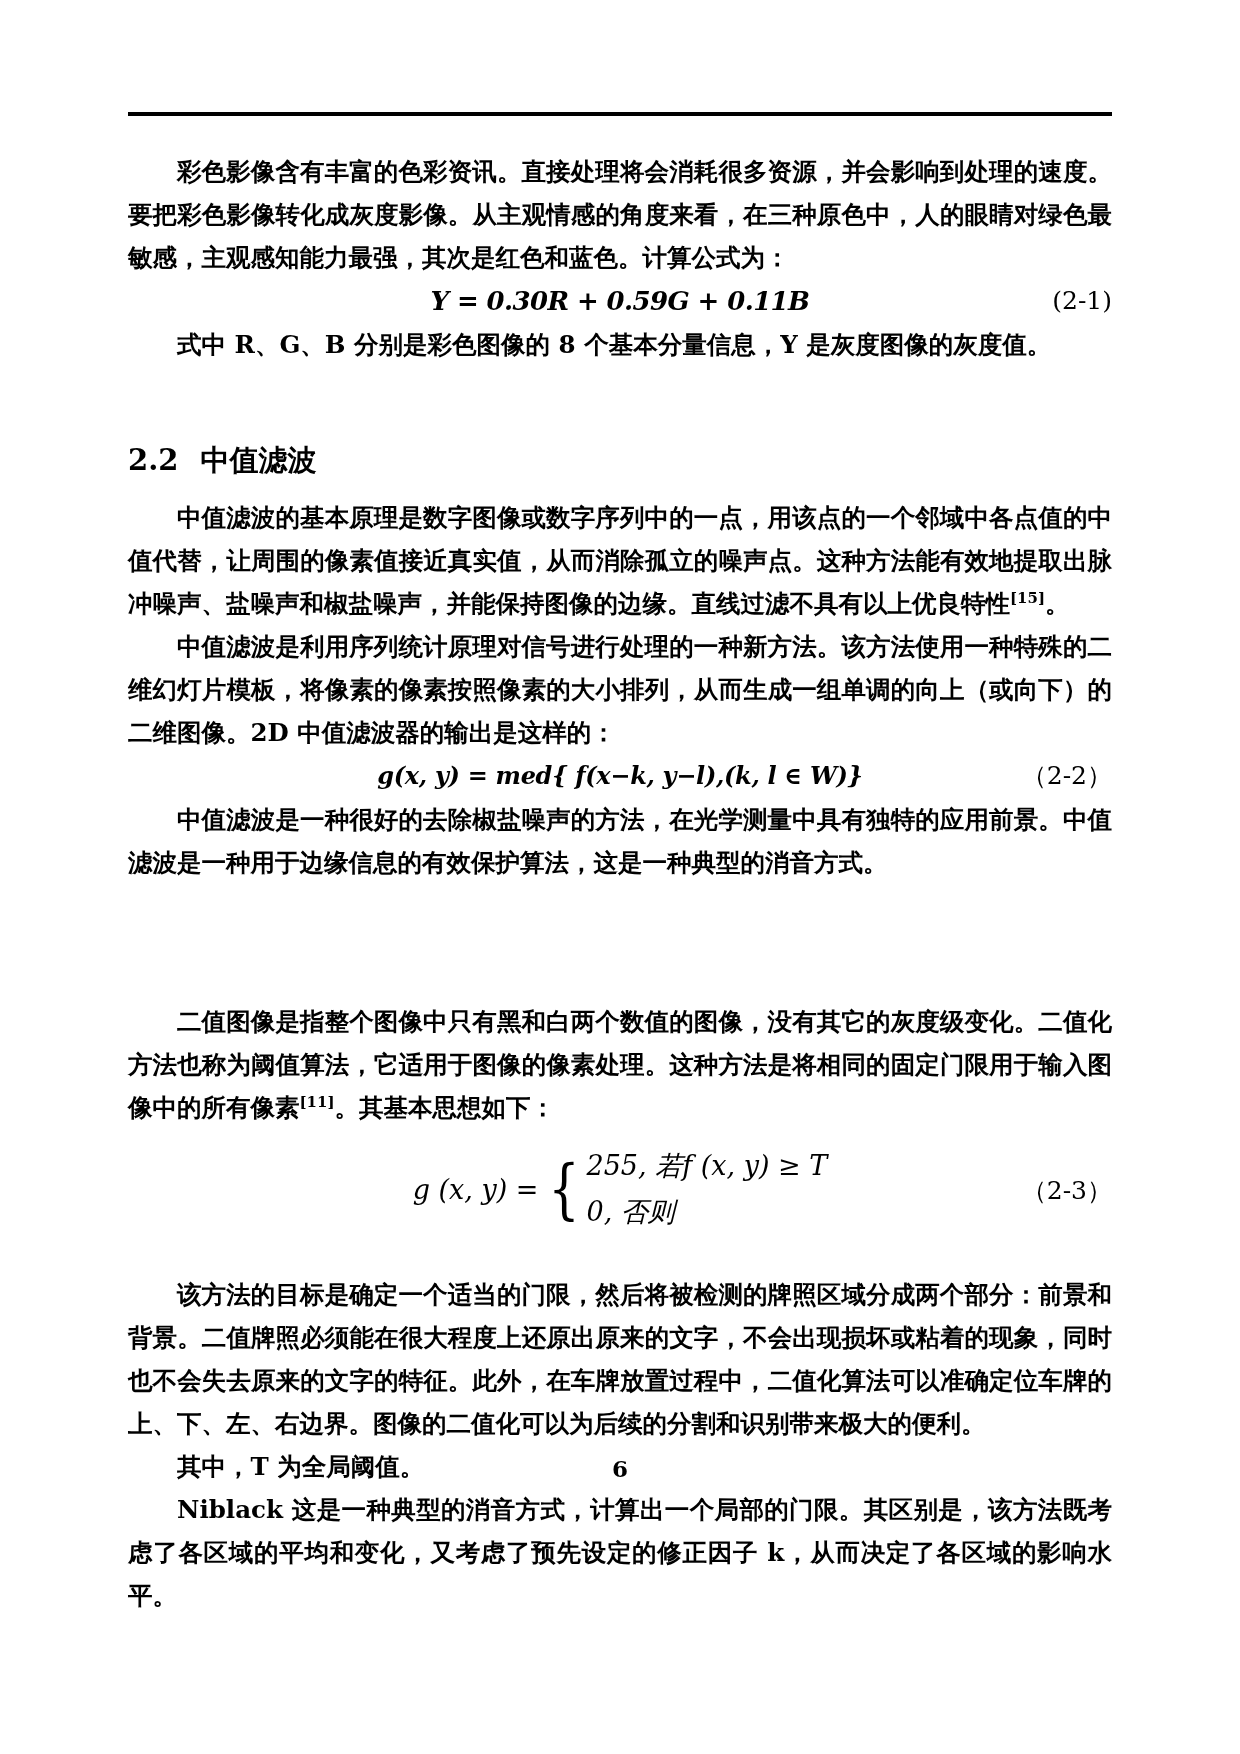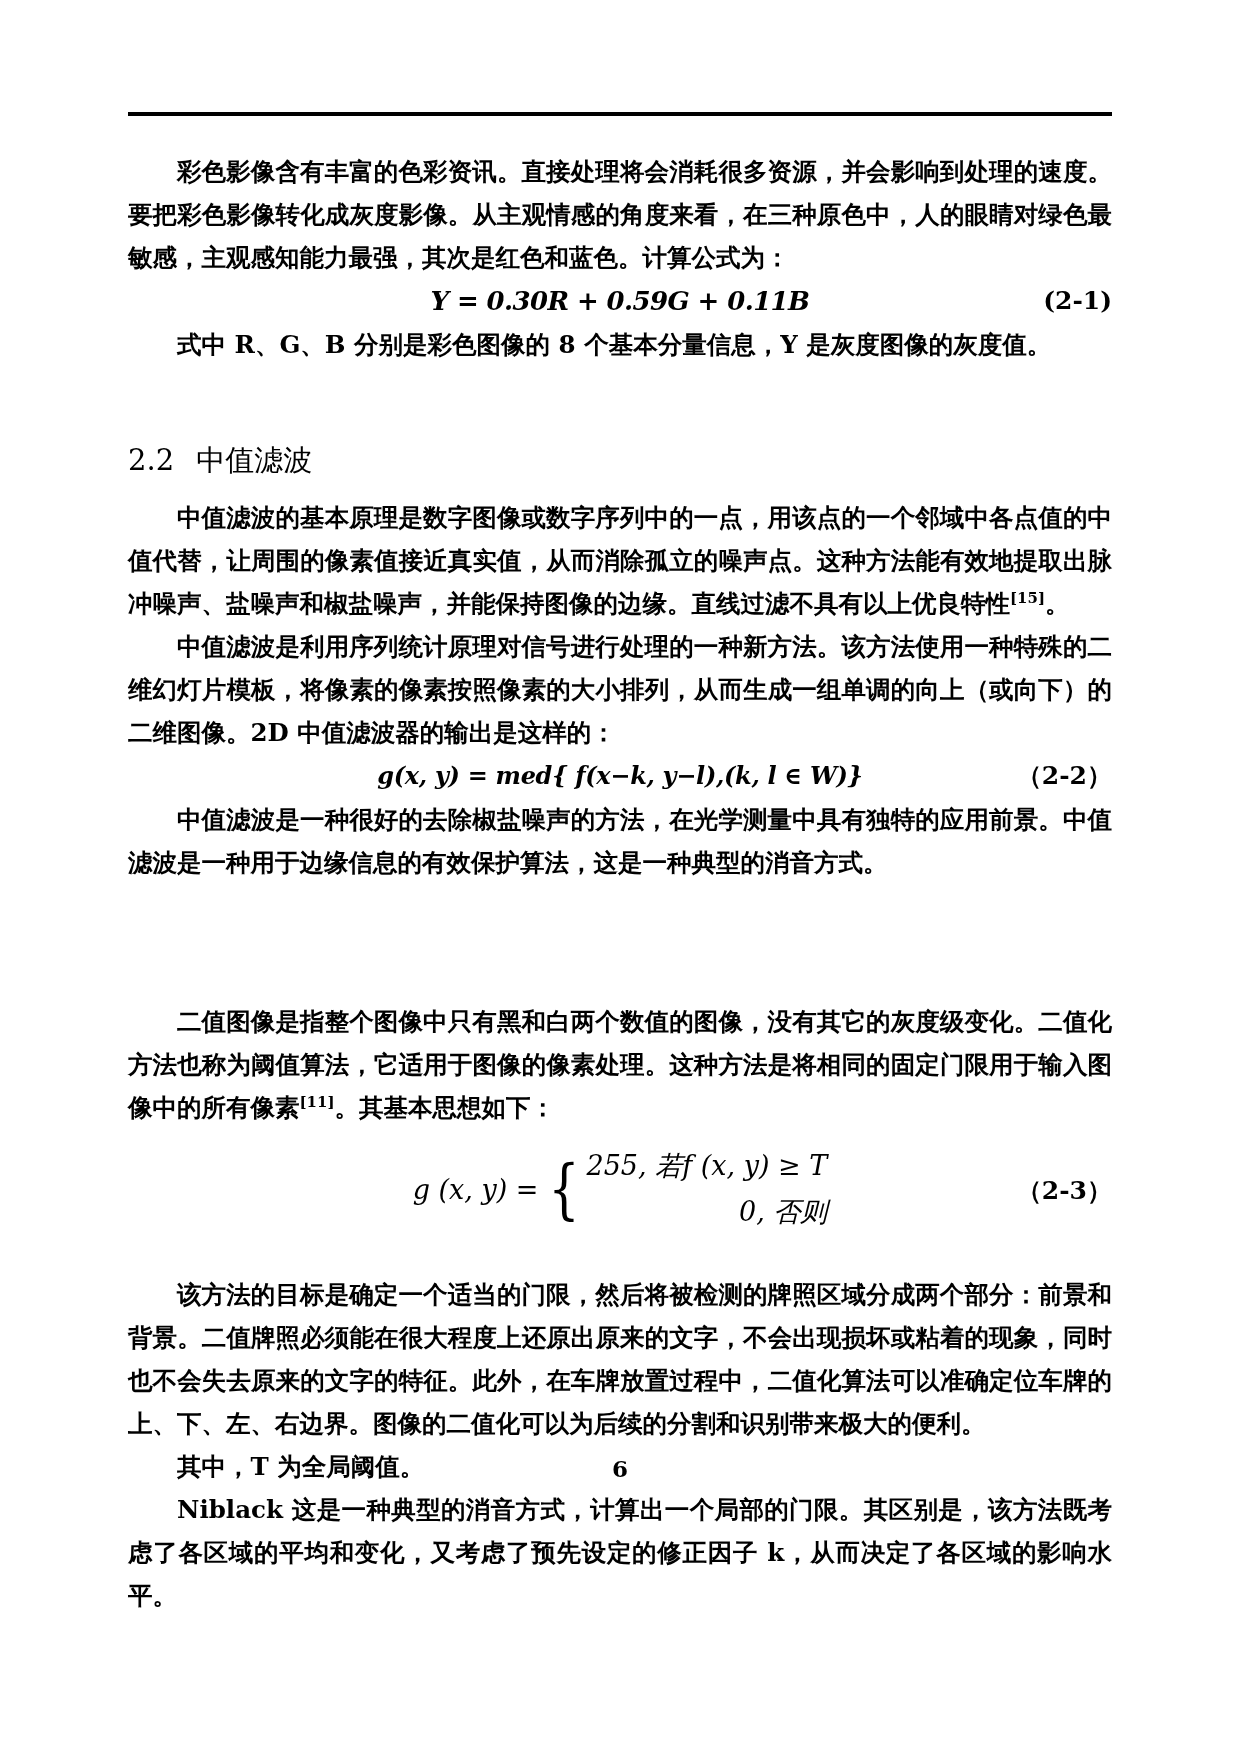--- a/index.html
+++ b/index.html
@@ -55,21 +55,21 @@
   sup.ref {
     font-size: 15px;
     vertical-align: super;
     line-height: 0;
     font-weight: 600;
   }
 
   h2.section-heading {
     font-size: 29px;
     line-height: 44px;
-    font-weight: 400;
+    font-weight: 700;
     margin: 0;
     letter-spacing: 0px;
   }
   h2.section-heading .num { margin-right: 22px; }
 
   
   .equation-row {
     position: relative;
     display: block;
     width: 100%;
@@ -83,21 +83,21 @@
     line-height: 44px;
     white-space: nowrap;
   }
   .equation-tag {
     position: absolute;
     right: 0;
     top: 0;
     font-size: 25px;
     line-height: 44px;
     font-style: normal;
-    font-weight: 700;
+    font-weight: 400;
   }
 
   
   .eq21 {
     font-size: 26px;
     letter-spacing: -0.6px;
     font-weight: 600;
   }
   .eq22 {
     font-size: 24px;
@@ -117,21 +117,21 @@
     font-size: 66px;
     line-height: 0.78;
     font-style: normal;
     transform: scaleX(0.75);
     display: inline-block;
     margin: 0 2px 0 0;
     font-family: "DejaVu Serif", serif;
   }
   .cases {
     display: inline-block;
-    text-align: right;
+    text-align: left;
   }
   .cases .case-line {
     font-size: 27px;
     line-height: 46px;
     white-space: nowrap;
     font-style: italic;
   }
 
   .spacer-sm { height: 14px; }
   .spacer-md { height: 30px; }

